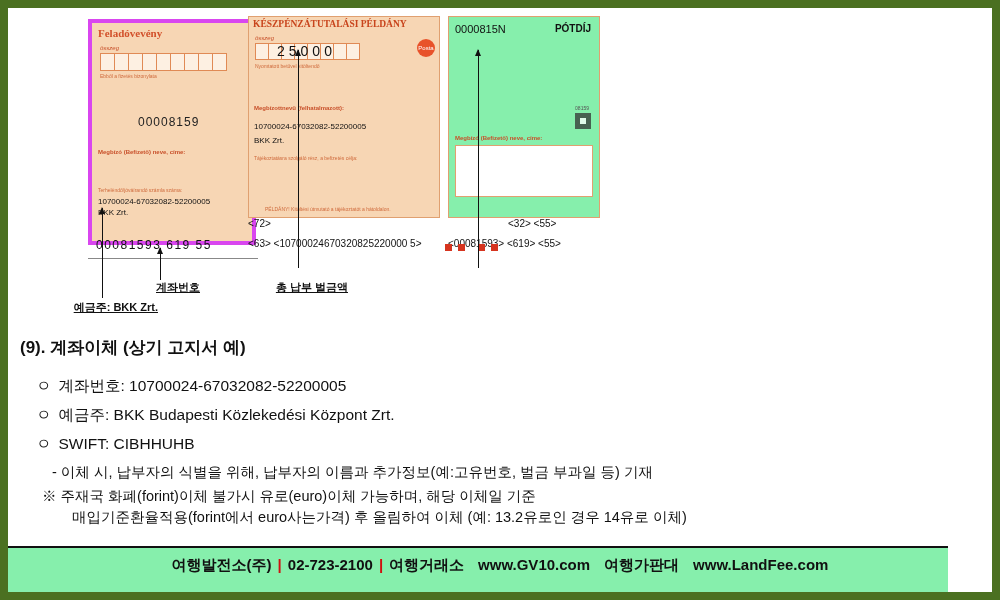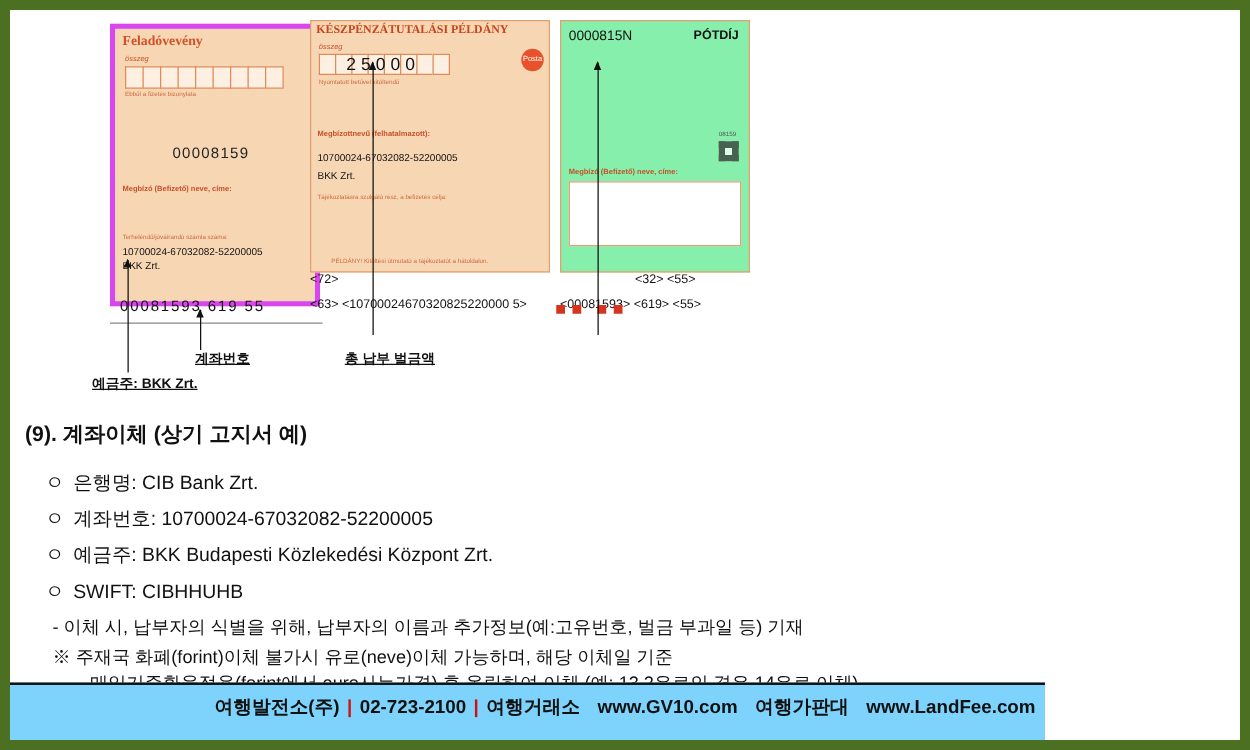--- a/index.html
+++ b/index.html
@@ -369,21 +369,21 @@
   .bullet {
     font-size: 15.5px;
     color: #111;
     margin-bottom: 8px;
     white-space: nowrap;
   }
   .bullet .mark { margin-right: 7px; }
   .subline {
     font-size: 14.5px;
     color: #111;
-    margin-left: 6px;
+    margin-left: 16px;
     margin-bottom: 5px;
     white-space: nowrap;
   }
   .subline2 {
     font-size: 14.5px;
     color: #111;
     margin-left: 6px;
     margin-bottom: 2px;
     white-space: nowrap;
   }
@@ -392,23 +392,23 @@
     color: #111;
     margin-left: 36px;
     white-space: nowrap;
   }
 
   
   .footer {
     position: absolute;
     left: 0;
     bottom: 0;
-    width: 828px;
+    width: 940px;
     height: 44px;
-    background: #7dd3fc;
+    background: #86efac;
     border-top: 2px solid #111;
   }
   .footer-inner {
     position: absolute;
     left: 0;
     top: 8px;
     width: 984px;
     text-align: center;
     font-size: 15px;
     font-weight: bold;
@@ -496,33 +496,30 @@
     <div class="caption" style="left:40px; top:292px; width:110px;">예금주: BKK Zrt.</div>
     <div class="caption" style="left:112px; top:272px; width:80px;">계좌번호</div>
     <div class="caption" style="left:240px; top:272px; width:100px;">총 납부 벌금액</div>
   </div>
 
   <div class="body-text">
     <div class="sec-title">(9). 계좌이체 (상기 고지서 예)</div>
 
     <div class="bullets">
       <div class="bullet">
-        <span class="mark">ㅇ</span><span>은행명: CIB Bank Zrt.</span>
-      </div>
-      <div class="bullet">
         <span class="mark">ㅇ</span><span>계좌번호: 10700024-67032082-52200005</span>
       </div>
       <div class="bullet">
         <span class="mark">ㅇ</span><span>예금주: BKK Budapesti Közlekedési Központ Zrt.</span>
       </div>
       <div class="bullet">
         <span class="mark">ㅇ</span><span>SWIFT: CIBHHUHB</span>
       </div>
       <div class="subline">- 이체 시, 납부자의 식별을 위해, 납부자의 이름과 추가정보(예:고유번호, 벌금 부과일 등) 기재</div>
-      <div class="subline2">※ 주재국 화폐(forint)이체 불가시 유로(neve)이체 가능하며, 해당 이체일 기준</div>
+      <div class="subline2">※ 주재국 화폐(forint)이체 불가시 유로(euro)이체 가능하며, 해당 이체일 기준</div>
       <div class="subline3">매입기준환율적용(forint에서 euro사는가격) 후 올림하여 이체 (예: 13.2유로인 경우 14유로 이체)</div>
     </div>
   </div>
 
   <div class="footer">
     <div class="footer-inner">
       <span>여행발전소(주)</span><span class="sep">|</span><span>02-723-2100</span><span class="sep">|</span><span>여행거래소</span><span class="gap"></span><span>www.GV10.com</span><span class="gap"></span><span>여행가판대</span><span class="gap"></span><span>www.LandFee.com</span>
     </div>
   </div>
 

